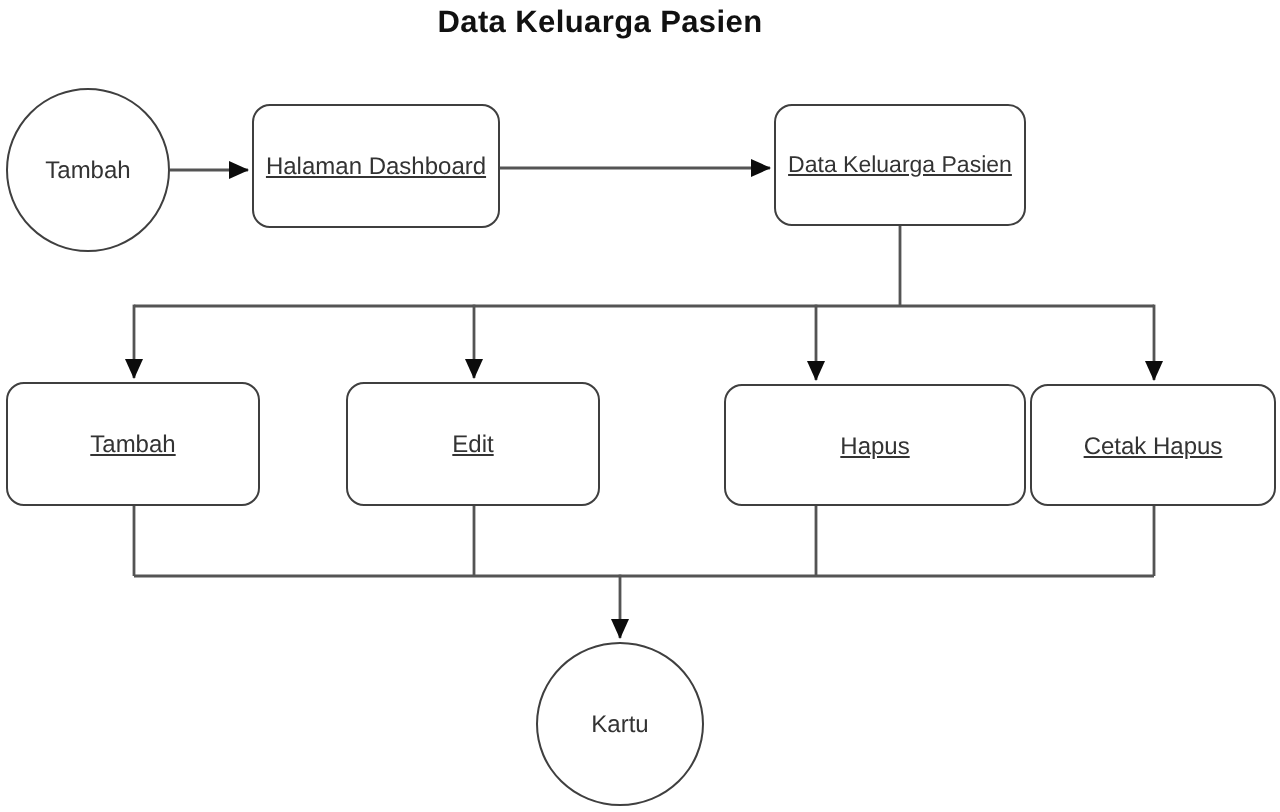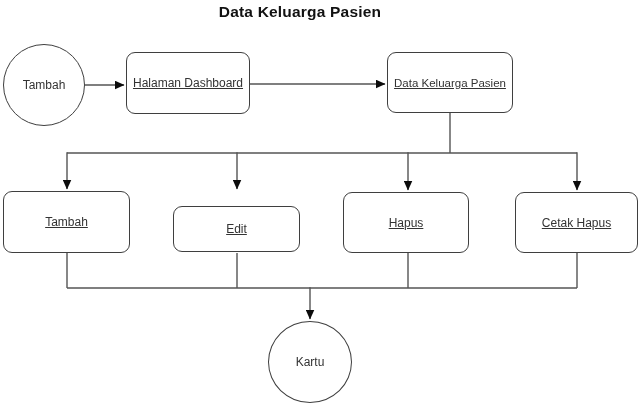--- a/index.html
+++ b/index.html
@@ -87,25 +87,25 @@
   </div>
 
   <div class="node box small-text" style="left:387px;top:52px;width:126px;height:61px">
     <span>Data Keluarga Pasien</span>
   </div>
 
   <div class="node box" style="left:3px;top:191px;width:127px;height:62px">
     <span>Tambah</span>
   </div>
 
-  <div class="node box" style="left:173px;top:206px;width:127px;height:46px">
+  <div class="node box" style="left:173px;top:191px;width:127px;height:62px">
     <span>Edit</span>
   </div>
 
-  <div class="node box" style="left:343px;top:192px;width:126px;height:61px">
+  <div class="node box" style="left:362px;top:192px;width:151px;height:61px">
     <span>Hapus</span>
   </div>
 
   <div class="node box" style="left:515px;top:192px;width:123px;height:61px">
     <span>Cetak Hapus</span>
   </div>
 
   <div class="node circle" style="left:268px;top:321px;width:84px;height:82px">
     <span>Kartu</span>
   </div>

